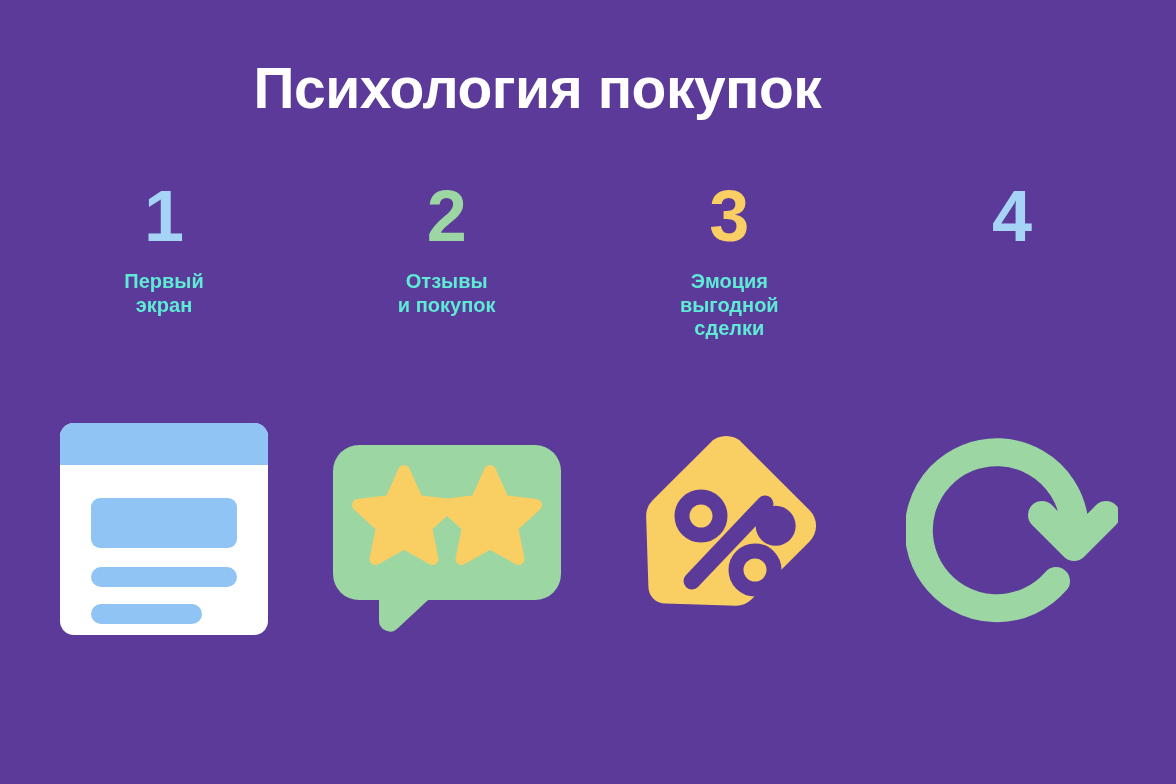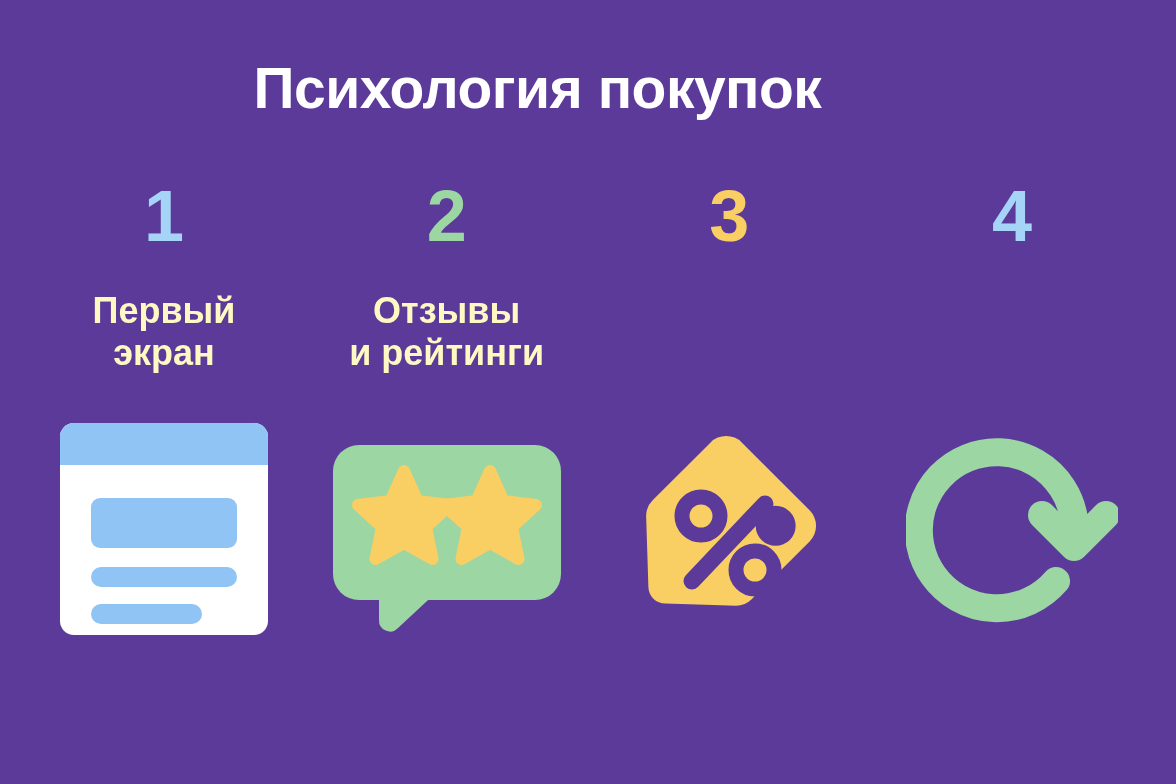--- a/index.html
+++ b/index.html
@@ -56,24 +56,24 @@
     height: 100%;
   }
   .col-number {
     font-size: 72px;
     font-weight: bold;
     line-height: 1.0;
     height: 80px;
     display: block;
   }
   .col-label {
-    margin-top: 30px;
-    font-size: 36px;
+    margin-top: 10px;
+    font-size: 20px;
     font-weight: bold;
-    color: #fef9c3;
+    color: #5eead4;
     text-align: center;
     line-height: 1.18;
     white-space: pre-line;
   }
   .col-icon {
     position: absolute;
     top: 243px;
     left: 0;
     width: 272px;
     height: 215px;
@@ -103,35 +103,38 @@
           <rect x="33" y="75" width="146" height="50" rx="9" ry="9" fill="#8FC4F5"></rect>
           <rect x="33" y="144" width="146" height="20" rx="10" ry="10" fill="#8FC4F5"></rect>
           <rect x="33" y="181" width="111" height="20" rx="10" ry="10" fill="#8FC4F5"></rect>
         </svg>
       </div>
     </div>
 
     <div class="col">
       <div class="col-number" style="color: rgb(155, 214, 163);">2</div>
       <div class="col-label">Отзывы
-и рейтинги</div>
+и покупок</div>
       <div class="col-icon">
         <svg width="236" height="212" viewBox="0 0 236 212">
           <g>
             <rect x="4" y="22" width="228" height="155" rx="26" ry="26" fill="#9BD6A3"></rect>
             <path d="M50,165 L50,197 a11,11 0 0 0 19,8 L112,165 Z" fill="#9BD6A3"></path>
           </g>
           <path d="M75,48 L88.5,78 L121,82 L97,104 L103.5,136 L75,120 L46.5,136 L53,104 L29,82 L61.5,78 Z" fill="#F9CE63" stroke="#F9CE63" stroke-width="12" stroke-linejoin="round"></path>
           <path d="M161,48 L174.5,78 L207,82 L183,104 L189.5,136 L161,120 L132.5,136 L139,104 L115,82 L147.5,78 Z" fill="#F9CE63" stroke="#F9CE63" stroke-width="12" stroke-linejoin="round"></path>
         </svg>
       </div>
     </div>
 
     <div class="col">
       <div class="col-number" style="color: rgb(249, 206, 99);">3</div>
+      <div class="col-label">Эмоция
+выгодной
+сделки</div>
       <div class="col-icon">
         <svg width="200" height="212" viewBox="0 0 200 212">
           <g transform="rotate(45 100 100)">
             <path d="M52,34 h96 a22,22 0 0 1 22,22 v82 a22,22 0 0 1 -6.4,15.6 L112,202 a17,17 0 0 1 -24,0 L36.4,153.6 A22,22 0 0 1 30,138 V56 a22,22 0 0 1 22,-22 Z" fill="#F9CE63"></path>
             <circle cx="135" cy="69" r="20" fill="#5B3A99"></circle>
           </g>
           <g fill="none" stroke="#5B3A99">
             <circle cx="72" cy="93" r="19" stroke-width="15"></circle>
             <circle cx="126" cy="147" r="19" stroke-width="15"></circle>
             <line x1="136" y1="81" x2="63" y2="158" stroke-width="17" stroke-linecap="round"></line>

